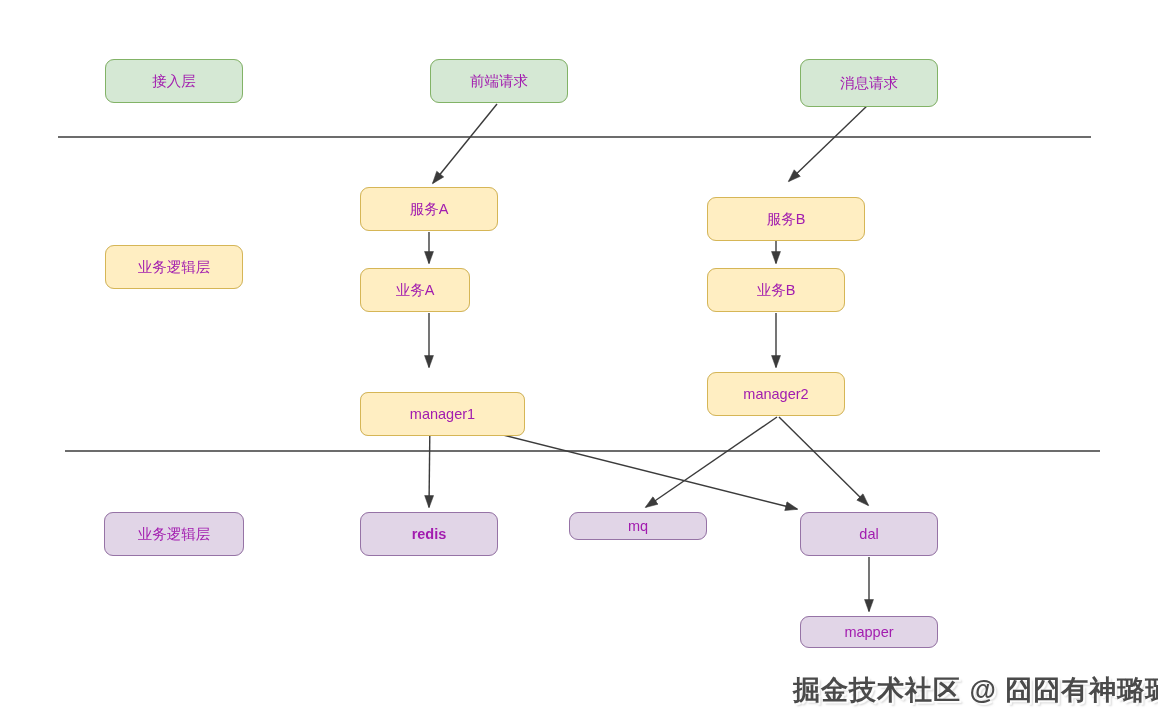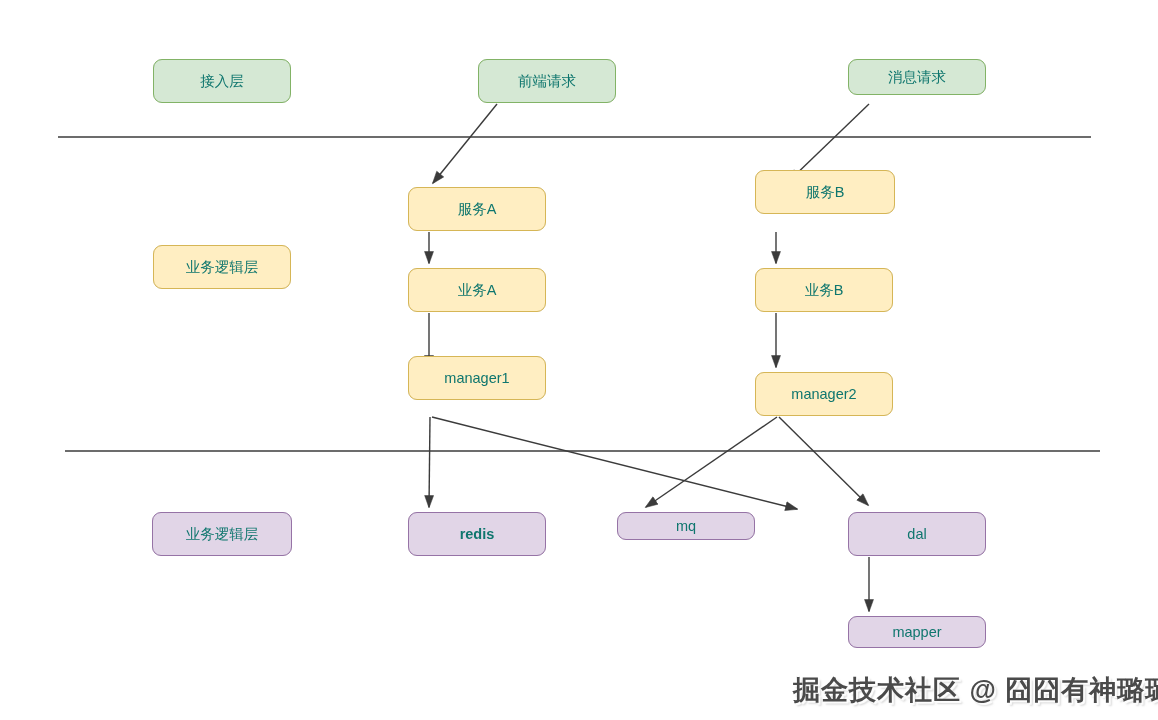--- a/index.html
+++ b/index.html
@@ -23,24 +23,23 @@
   }
   .node {
     position: absolute;
     box-sizing: border-box;
     border-radius: 9px;
     border: 1px solid #999;
     display: flex;
     align-items: center;
     justify-content: center;
     font-size: 14.5px;
-    color: #0f766e;
+    color: #a21caf;
     white-space: nowrap;
     box-shadow: 0 0 0.5px rgba(0,0,0,0.15);
-    margin-left: 48px;
   }
   .node.green  { background: #d5e8d4; border-color: #82b366; }
   .node.yellow { background: #ffeec2; border-color: #d6b656; }
   .node.purple { background: #e1d5e7; border-color: #9673a6; }
   .watermark {
     position: absolute;
     left: 793px;
     top: 672px;
     font-size: 27px;
     font-weight: bold;
@@ -75,27 +74,27 @@
         <line x1="432" y1="417" x2="797" y2="509" stroke="#3b3b3b" stroke-width="1.4" marker-end="url(#arrowhead)"></line>
         <line x1="777" y1="417" x2="646" y2="507" stroke="#3b3b3b" stroke-width="1.4" marker-end="url(#arrowhead)"></line>
         <line x1="779" y1="417" x2="868" y2="505" stroke="#3b3b3b" stroke-width="1.4" marker-end="url(#arrowhead)"></line>
         <line x1="869" y1="557" x2="869" y2="611" stroke="#3b3b3b" stroke-width="1.4" marker-end="url(#arrowhead)"></line>
       </g>
   </svg>
 
   <div id="nodes-host">
       <div class="node green" style="left: 105px; top: 59px; width: 138px; height: 44px;">接入层</div>
       <div class="node green" style="left: 430px; top: 59px; width: 138px; height: 44px;">前端请求</div>
-      <div class="node green" style="left: 800px; top: 59px; width: 138px; height: 36px;">消息请求</div>
+      <div class="node green" style="left: 800px; top: 59px; width: 138px; height: 48px;">消息请求</div>
       <div class="node yellow" style="left: 360px; top: 187px; width: 138px; height: 44px;">服务A</div>
-      <div class="node yellow" style="left: 707px; top: 170px; width: 140px; height: 44px;">服务B</div>
+      <div class="node yellow" style="left: 707px; top: 197px; width: 158px; height: 44px;">服务B</div>
       <div class="node yellow" style="left: 105px; top: 245px; width: 138px; height: 44px;">业务逻辑层</div>
-      <div class="node yellow" style="left: 360px; top: 268px; width: 138px; height: 44px;">业务A</div>
+      <div class="node yellow" style="left: 360px; top: 268px; width: 110px; height: 44px;">业务A</div>
       <div class="node yellow" style="left: 707px; top: 268px; width: 138px; height: 44px;">业务B</div>
-      <div class="node yellow" style="left: 360px; top: 356px; width: 138px; height: 44px;">manager1</div>
+      <div class="node yellow" style="left: 360px; top: 392px; width: 165px; height: 44px; border-radius: 8px;">manager1</div>
       <div class="node yellow" style="left: 707px; top: 372px; width: 138px; height: 44px;">manager2</div>
       <div class="node purple" style="left: 104px; top: 512px; width: 140px; height: 44px;">业务逻辑层</div>
       <div class="node purple" style="left: 360px; top: 512px; width: 138px; height: 44px; font-weight: bold;">redis</div>
       <div class="node purple" style="left: 569px; top: 512px; width: 138px; height: 28px;">mq</div>
       <div class="node purple" style="left: 800px; top: 512px; width: 138px; height: 44px;">dal</div>
       <div class="node purple" style="left: 800px; top: 616px; width: 138px; height: 32px;">mapper</div>
     </div>
 
   <div class="watermark">掘金技术社区 @ 囧囧有神璐璐</div>
 </div>

